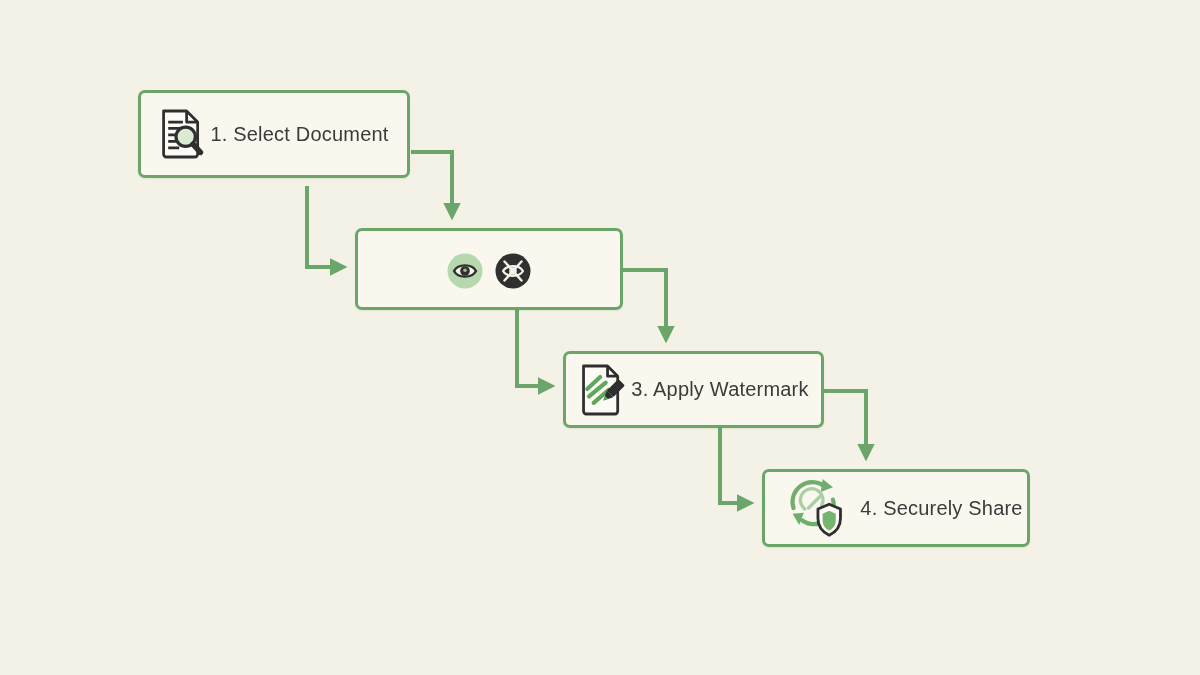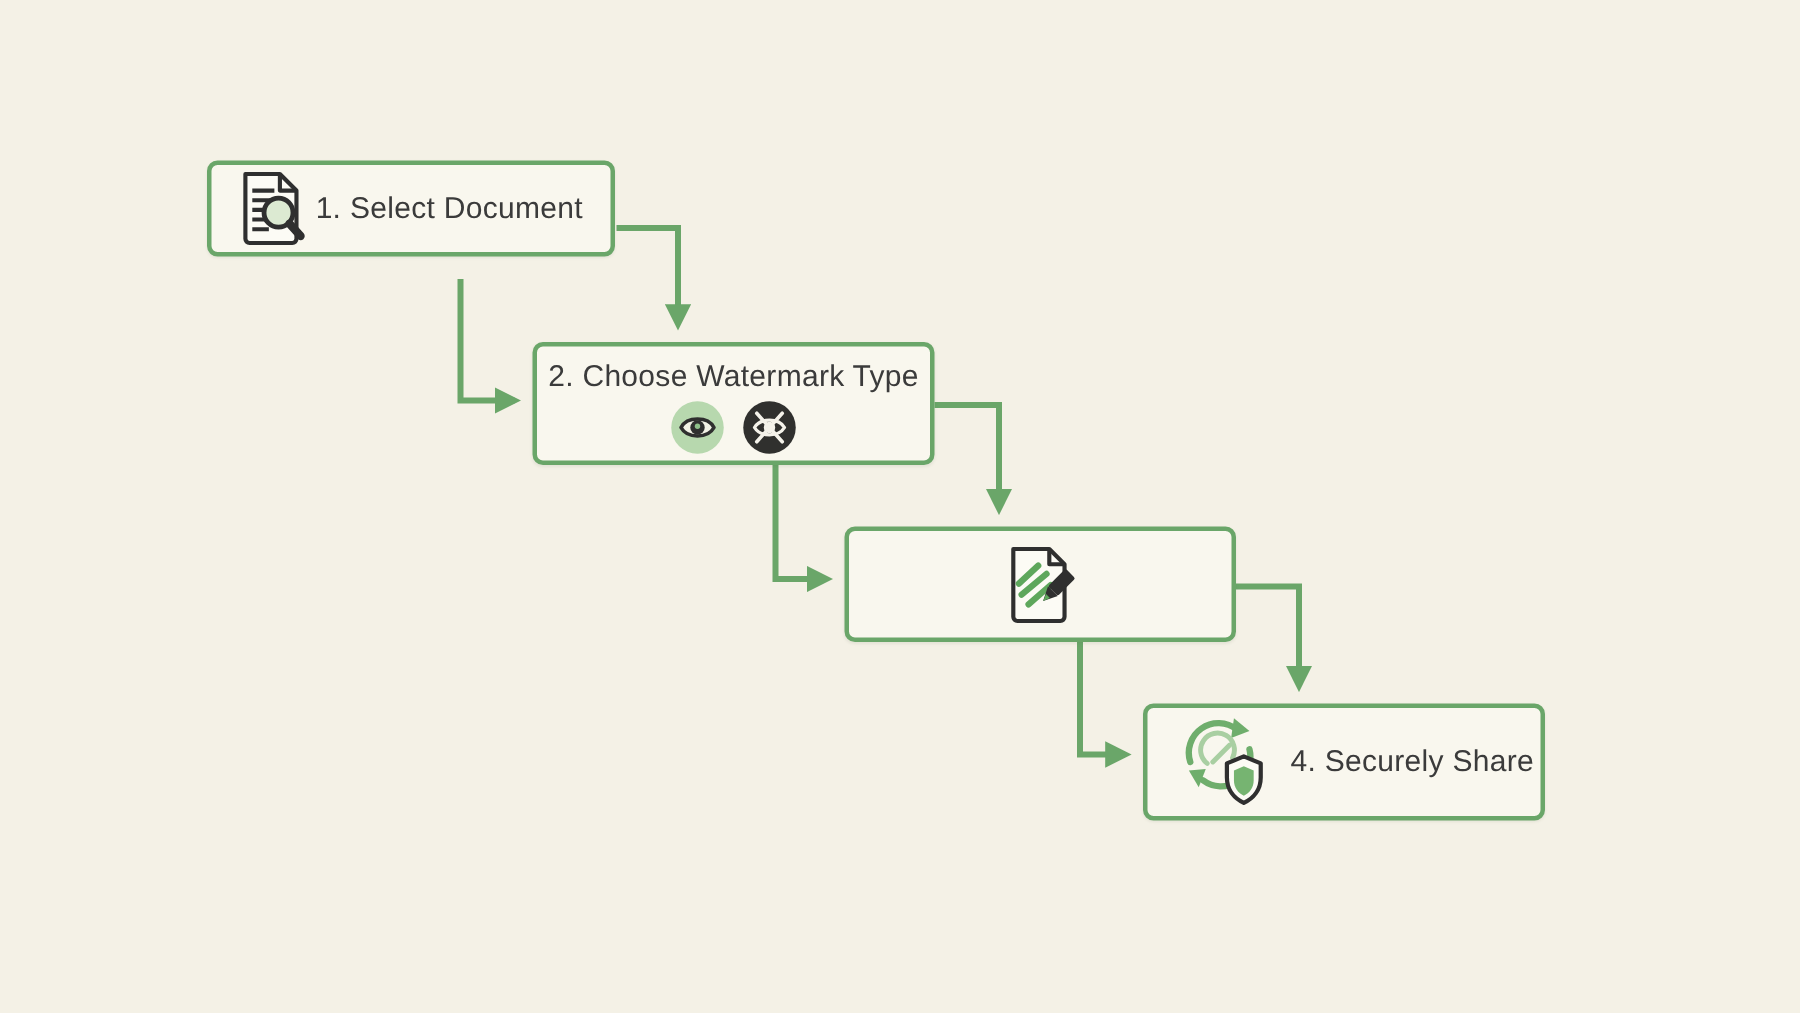--- a/index.html
+++ b/index.html
@@ -53,21 +53,21 @@
     letter-spacing:0.2px;
     white-space:nowrap;
   }
   .wm-icon-row{
     display:flex;
     flex-direction:row;
     gap:12px;
     align-items:center;
   }
   .step-icon{ flex:0 0 auto; display:block; }
-  #box1{ left:138px; top:107px; width:272px; height:64px; }
+  #box1{ left:138px; top:90px; width:272px; height:88px; }
   #box2{ left:355px; top:228px; width:268px; height:82px; }
   #box3{ left:563px; top:351px; width:261px; height:77px; }
   #box4{ left:762px; top:469px; width:268px; height:78px; }
 </style>
 </head>
 <body>
 
 <div class="canvas">
 
   <svg class="connectors" viewBox="0 0 1200 675" xmlns="http://www.w3.org/2000/svg">
@@ -89,21 +89,20 @@
       <path d="M5 3 h25 l12 12 v35 a3 3 0 0 1 -3 3 H8 a3 3 0 0 1 -3 -3 z" fill="#fcfbf5" stroke="#2f2f2f" stroke-width="3" stroke-linejoin="round"></path>
       <path d="M30 3 v12 h12" fill="none" stroke="#2f2f2f" stroke-width="3" stroke-linejoin="round"></path>
       <path d="M10 15 h16 M10 22 h18 M10 29 h18 M10 36 h18 M10 43 h12" stroke="#2f2f2f" stroke-width="3"></path>
       <circle cx="29" cy="31" r="10.5" fill="#dcead2" stroke="#2f2f2f" stroke-width="3.5"></circle>
       <line x1="37" y1="39" x2="45" y2="48" stroke="#2f2f2f" stroke-width="6" stroke-linecap="round"></line>
     </svg>
     <span class="step-label">1. Select Document</span>
   </div>
 
   <div id="box2" class="step-box col">
-    <span class="step-label">2. Choose Watermark Type</span>
     <div class="wm-icon-row">
       <svg class="step-icon" width="36" height="36" viewBox="0 0 36 36">
         <circle cx="18" cy="18" r="17.5" fill="#b7d8ae"></circle>
         <path d="M7 18 C11 10.5 25 10.5 29 18 C25 25.5 11 25.5 7 18 Z" fill="#f2f2e6" stroke="#2f2f2f" stroke-width="2.4" stroke-linejoin="round"></path>
         <circle cx="18" cy="18" r="4.8" fill="#2f2f2f"></circle>
         <circle cx="18" cy="17.2" r="1.8" fill="#8fc08a"></circle>
       </svg>
       <svg class="step-icon" width="36" height="36" viewBox="0 0 36 36">
         <circle cx="18" cy="18" r="17.5" fill="#30302e"></circle>
         <path d="M8 18 C12 11.5 24 11.5 28 18 C24 24.5 12 24.5 8 18 Z" fill="none" stroke="#f4f2ea" stroke-width="2.2" stroke-linejoin="round"></path>
@@ -117,20 +116,21 @@
     <svg class="step-icon" width="48" height="56" viewBox="0 0 52 58">
       <path d="M6 3 h26 l11 11 v38 a3 3 0 0 1 -3 3 H9 a3 3 0 0 1 -3 -3 z" fill="#fcfbf5" stroke="#2f2f2f" stroke-width="3" stroke-linejoin="round"></path>
       <path d="M32 3 v11 h11" fill="none" stroke="#2f2f2f" stroke-width="3" stroke-linejoin="round"></path>
       <path d="M10 28 L24 15 M12 36 L30 21 M17 43 L33 29" stroke="#5ea75c" stroke-width="4.5" stroke-linecap="round"></path>
       <g transform="rotate(45 36 32)">
         <rect x="31" y="16" width="10" height="18" rx="1.5" fill="#2f2f2f"></rect>
         <polygon points="31,34 41,34 36,44" fill="#2f2f2f"></polygon>
         <polygon points="34,39 38,39 36,44" fill="#5ea75c"></polygon>
       </g>
     </svg>
+    <span class="step-label">3. Apply Watermark</span>
   </div>
 
   <div id="box4" class="step-box row" style="gap:12px;padding-left:17px;">
     <svg class="step-icon" width="62" height="64" viewBox="0 0 66 66">
       <path d="M8 33 A21 21 0 0 1 41 10" fill="none" stroke="#6fae6c" stroke-width="4.5" stroke-linecap="round"></path>
       <polygon points="39,2 50,11 37,16" fill="#6fae6c"></polygon>
       <path d="M50 24 A21 21 0 0 1 17 46" fill="none" stroke="#6fae6c" stroke-width="4.5" stroke-linecap="round"></path>
       <polygon points="7,39 19,38 14,51" fill="#6fae6c"></polygon>
       <path d="M20 34 A12 12 0 1 1 38 30" fill="none" stroke="#a9cfa2" stroke-width="3.5" stroke-linecap="round"></path>
       <path d="M24 33 L36 21" stroke="#a9cfa2" stroke-width="3.5" stroke-linecap="round"></path>

